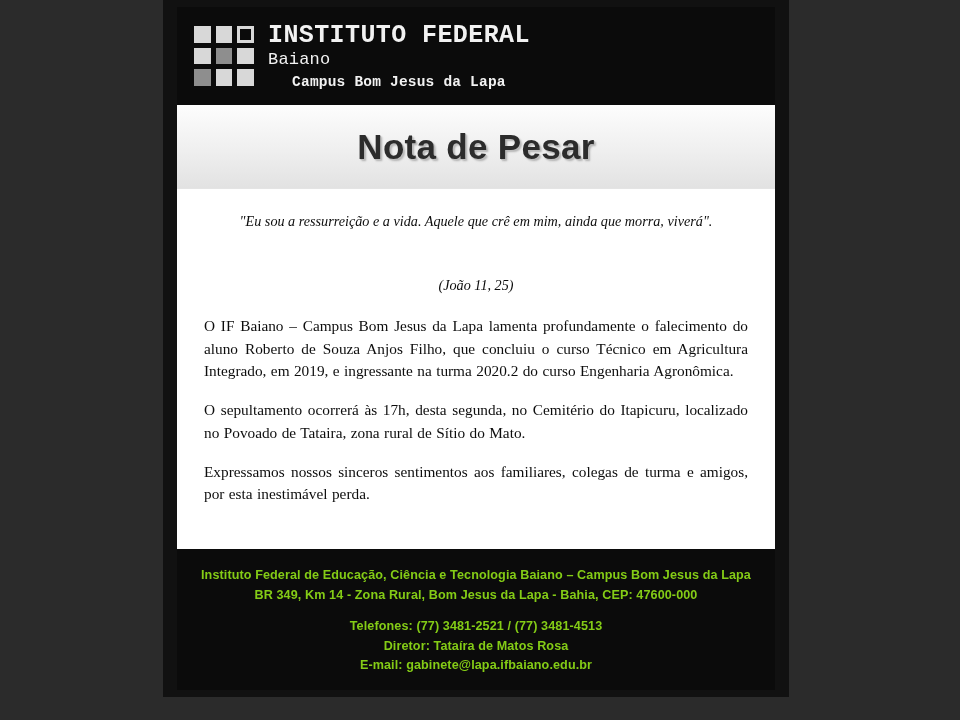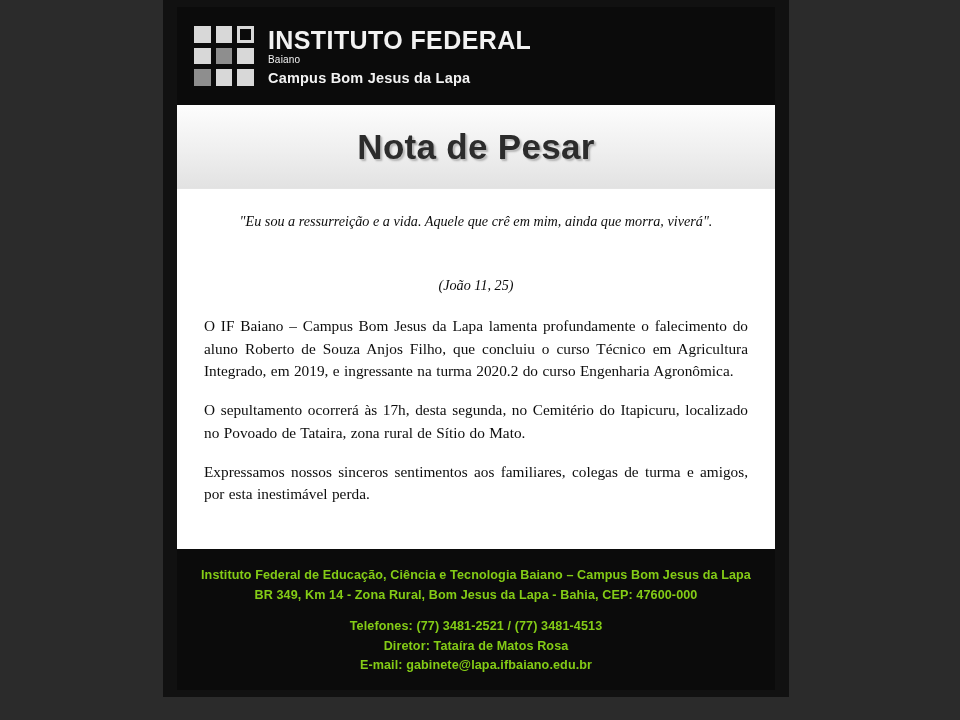--- a/index.html
+++ b/index.html
@@ -58,38 +58,39 @@
   }
   .logo-mark span.dim { background: #8e8e8e; }
   .logo-mark span.hole {
     background: transparent;
     border: 3px solid #d8d8d8;
     box-sizing: border-box;
   }
 
   .logo-text {
     color: #f2f2f2;
-    font-family: Liberation Sans, sans-serif;
+    font-family: Liberation Mono, monospace;
     line-height: 1.12;
   }
   .logo-title {
     font-size: 25px;
     font-weight: bold;
     letter-spacing: 0.4px;
   }
   .logo-sub1 {
-    font-size: 10px;
+    font-size: 17px;
     font-weight: normal;
     letter-spacing: 0.2px;
   }
   .logo-sub2 {
     font-size: 14.5px;
     font-weight: bold;
     letter-spacing: 0.2px;
     margin-top: 5px;
+    text-align: center;
   }
 
   
   .sheet {
     position: absolute;
     left: 14px;
     top: 105px;
     width: 598px;
     height: 444px;
     background: #ffffff;

